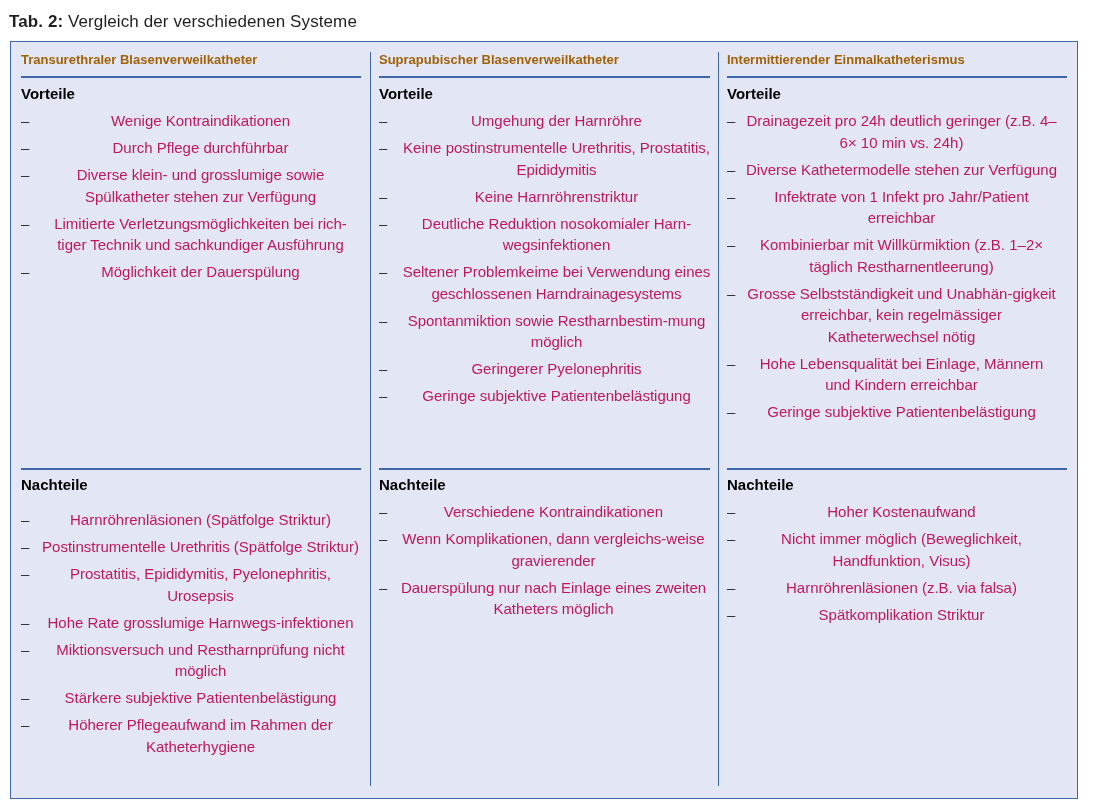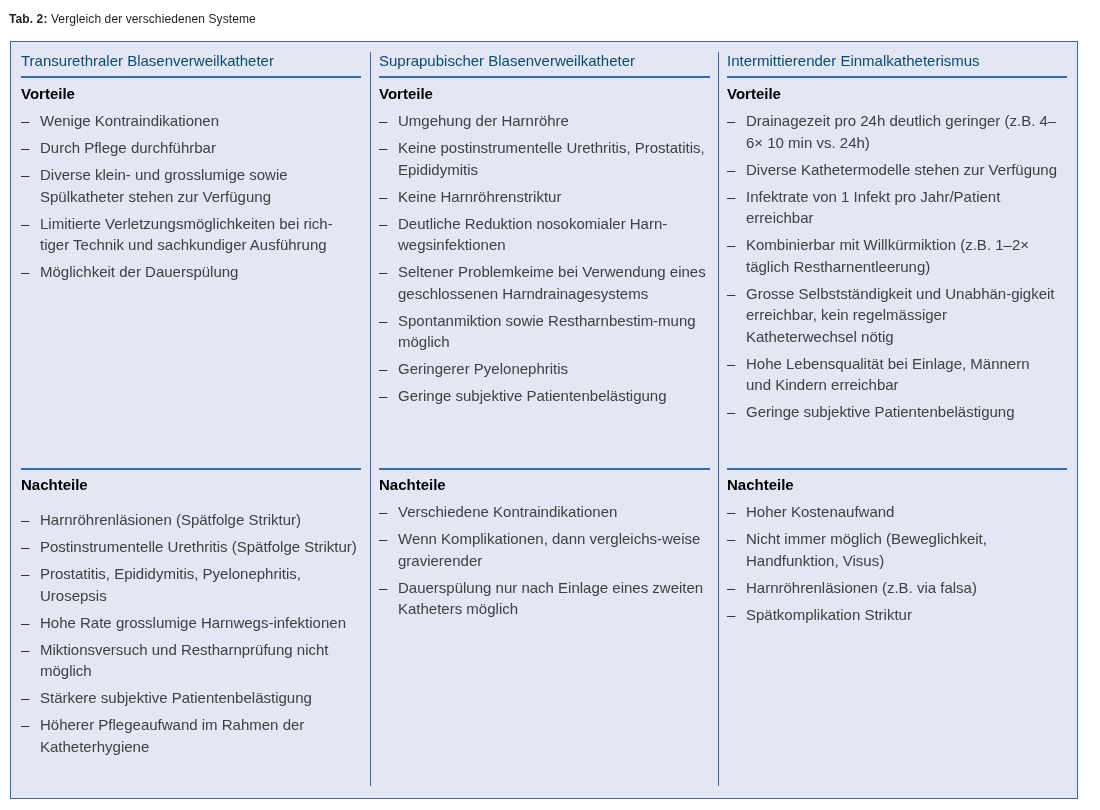--- a/index.html
+++ b/index.html
@@ -1,27 +1,27 @@
 <!DOCTYPE html>
 <html><head>
 <meta charset="utf-8">
 <style>
   html, body { margin: 0; padding: 0; background: #ffffff; }
   body { width: 1100px; height: 810px; position: relative; overflow: hidden;
          font-family: "Liberation Sans", "DejaVu Sans", sans-serif; color: #1f1f1f; }
-  .caption { position: absolute; left: 9px; top: 12px; font-size: 12px; letter-spacing: 0.1px; }
+  .caption { position: absolute; left: 9px; top: 12px; font-size: 17px; letter-spacing: 0.1px; }
   .caption .lbl { font-weight: bold; }
   .frame { position: absolute; left: 10px; top: 41px; width: 1068px; height: 758px;
            background: #e3e6f5; border: 1.5px solid #3d67a8; box-sizing: border-box; }
   .vline { position: absolute; top: 10px; bottom: 12px; width: 1px; background: #3d67a8; }
   .hline { position: absolute; height: 1.5px; background: #3d67a8; }
-  .col-head { position: absolute; font-weight: normal; color: #0c4a6e; font-size: 15px; }
+  .col-head { position: absolute; font-weight: bold; color: #a16207; font-size: 13px; }
   .sec-title { position: absolute; font-weight: bold; font-size: 15px; color: #000000; }
   ul { list-style: none; margin: 0; padding: 0; position: absolute; }
-  li { position: relative; padding-left: 19px; font-size: 15px; line-height: 21.5px; margin-bottom: 5.5px; color: #404040; }
+  li { position: relative; padding-left: 19px; font-size: 15px; line-height: 21.5px; margin-bottom: 5.5px; color: #be185d; text-align: center; }
   li::before { content: "\2013"; position: absolute; left: 0; top: 0; color: #333; }
 </style>
 </head>
 <body>
 
 <div class="caption">
   <span class="lbl">Tab. 2:</span><span> Vergleich der verschiedenen Systeme</span>
 </div>
 
 <div class="frame">

